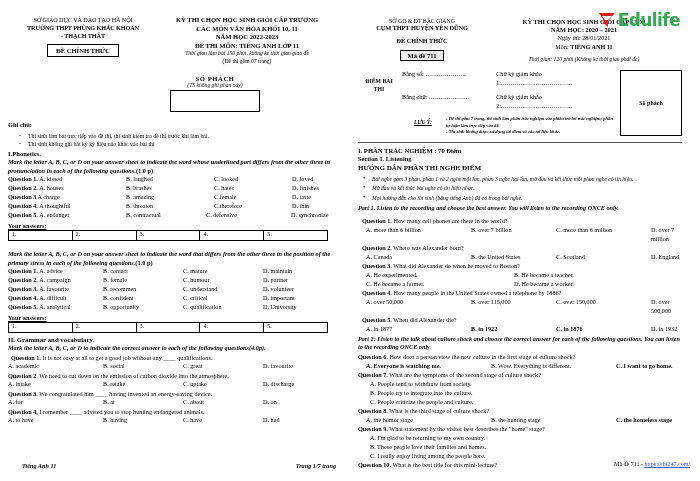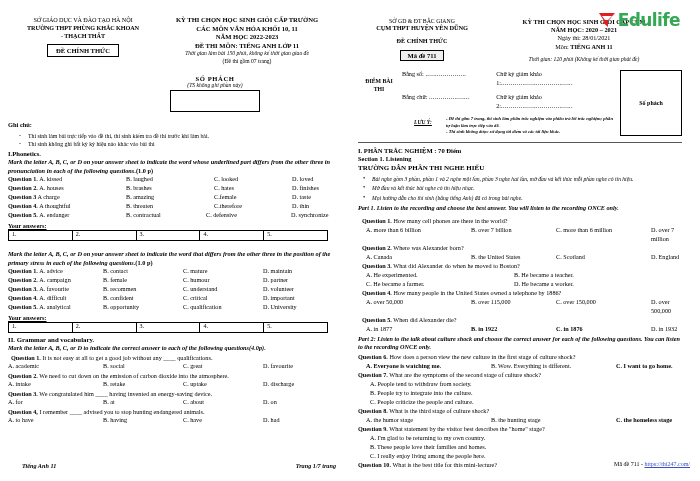--- a/index.html
+++ b/index.html
@@ -365,21 +365,21 @@
           </div>
         </div>
       </div>
       <div class="sophach-r">Số phách</div>
     </div>
 
     <hr class="hr-r">
 
     <div class="rsec1">I. PHẦN TRẮC NGHIỆM : 70 Điểm</div>
     <div class="rsec2">Section 1. Listening</div>
-    <div class="rsec3">TRƯỜNG DẪN PHẦN THI NGHE HIỂU</div>
+    <div class="rsec3">HƯỚNG DẪN PHẦN THI NGHE ĐIỂM</div>
     <ul class="rbul">
       <li>Bài nghe gồm 3 phần,  phần 1 và 2  nghe một lần, phần 3 nghe hai lần,  mở đầu và kết thúc mỗi phần nghe có tín hiệu.</li>
       <li>Mở đầu và kết thúc bài nghe có tín hiệu nhạc.</li>
       <li>Mọi hướng dẫn cho thí sinh (bằng tiếng Anh) đã có trong bài nghe.</li>
     </ul>
     <div class="rpart">Part 1. Listen to the recording and choose the best answer. You will listen to the recording ONCE only.</div>
 
     <div style="height:3px"></div>
 
     <div class="rq rqn">

